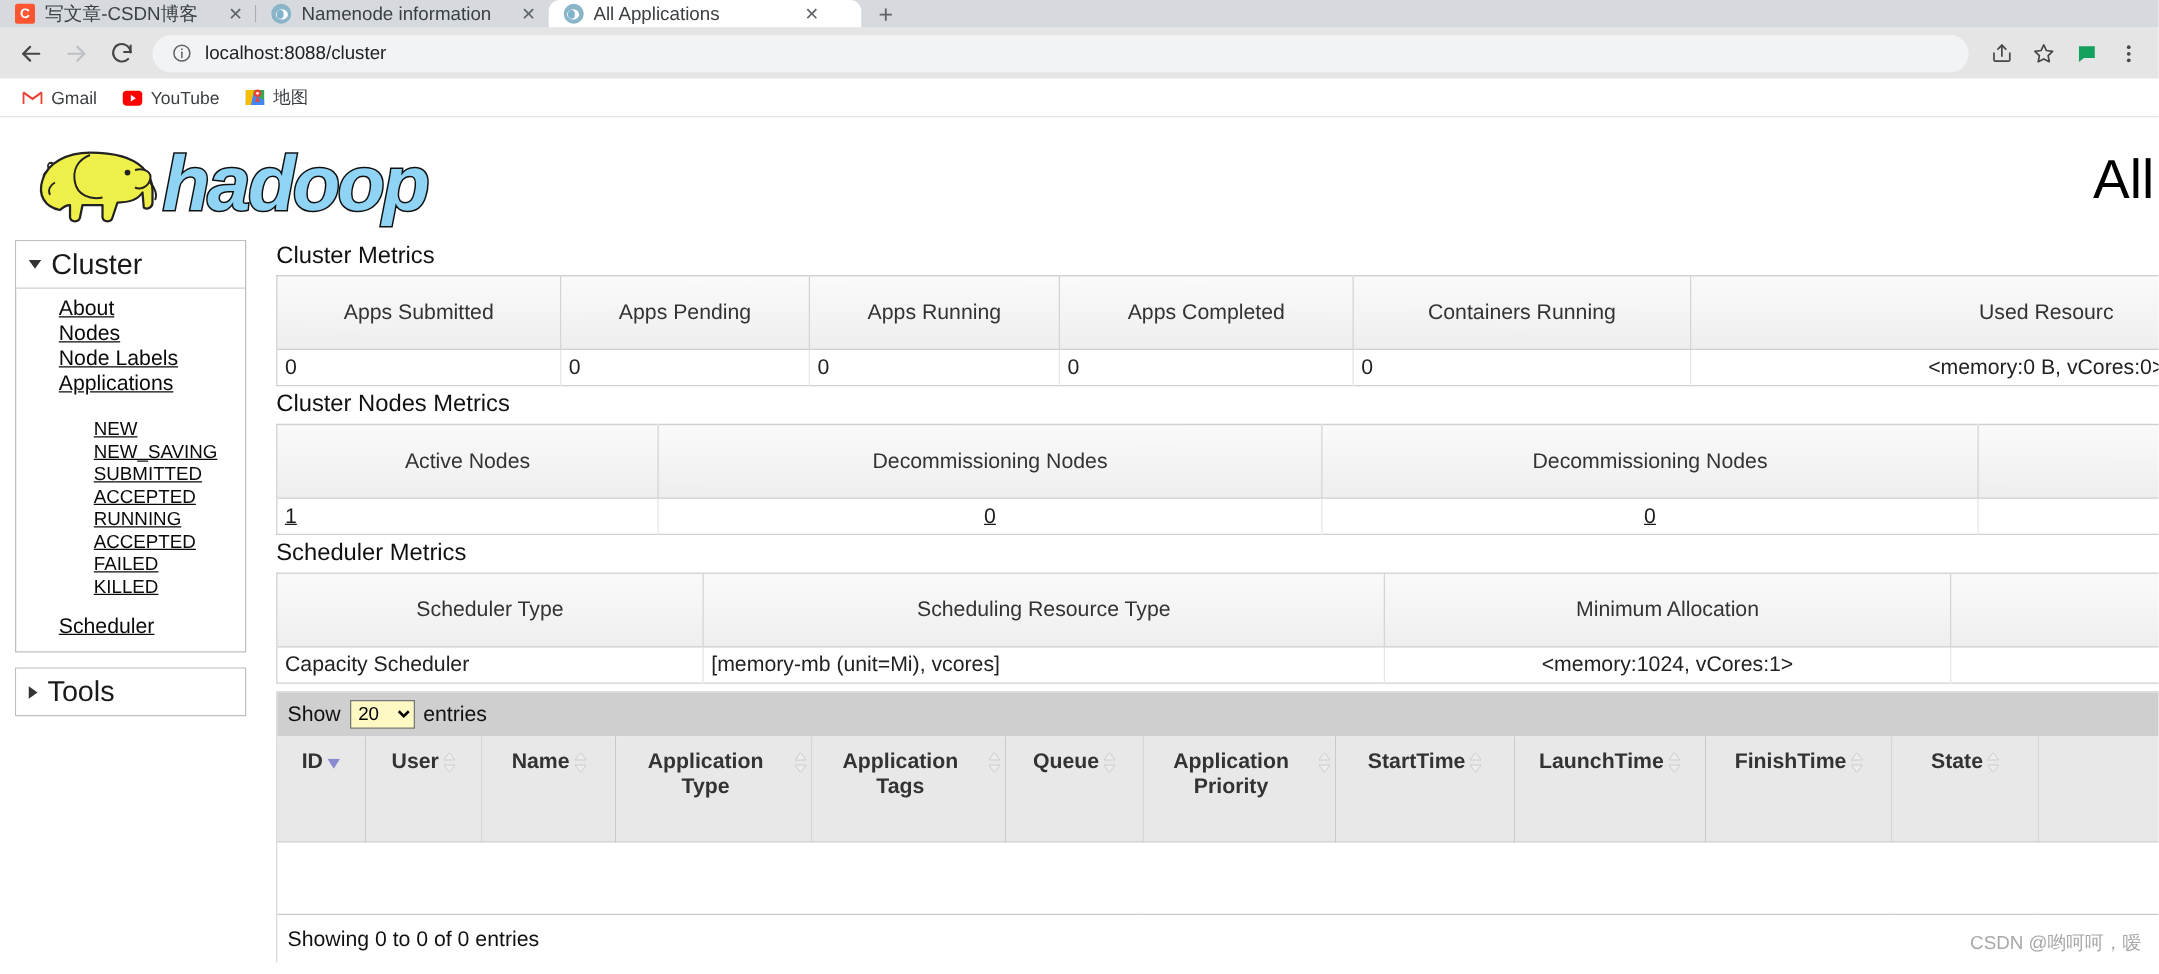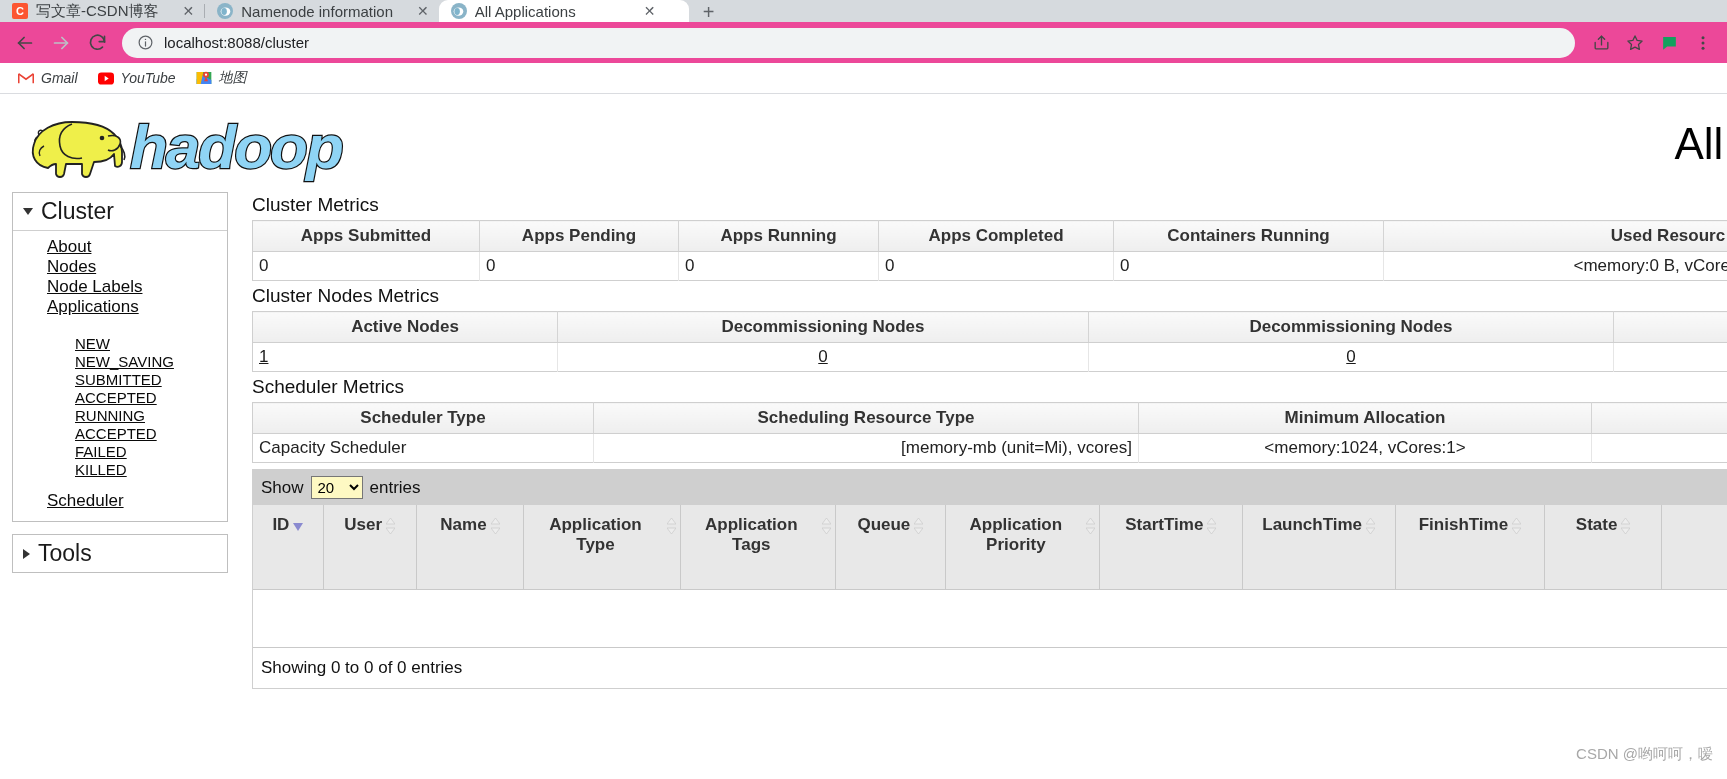--- a/index.html
+++ b/index.html
@@ -32,63 +32,63 @@
   .favicon {
     width: 16px; height: 16px; border-radius: 3px; flex: none;
     display:flex; align-items:center; justify-content:center;
     font-size: 11px; color:#fff; font-weight: bold;
   }
   .fav-csdn { background: #fc5531; border-radius: 2px; }
   .fav-hadoop { background: #8ab4c8; border-radius: 50%; }
   .newtab { font-size: 20px; color:#5f6368; padding: 0 14px; line-height: 20px; }
 
   .toolbar {
-    height: 41px; background: #ec4899; display: flex; align-items: center;
+    height: 41px; background: #e5e5e5; display: flex; align-items: center;
     padding: 0 10px; gap: 6px;
   }
   .navbtn {
     width: 30px; height: 30px; display:flex; align-items:center; justify-content:center;
     color: #444746; flex:none;
   }
   .navbtn.dim { color: #bdc1c6; }
   .omnibox {
     flex: 1; height: 30px; background: #f1f3f4; border-radius: 16px;
     display: flex; align-items: center; padding: 0 14px; gap: 10px;
     margin-left: 4px; margin-right: 6px; min-width: 0;
   }
   .omnibox .url { font-size: 15px; color: #202124; white-space: nowrap; }
   .tb-icon { width: 28px; height: 28px; display:flex; align-items:center;
              justify-content:center; color:#444746; flex:none; }
 
   .bookmarks {
     height: 31px; background: #ffffff; display: flex; align-items: center;
     padding: 0 10px; gap: 4px; border-bottom: 1px solid #dadce0;
   }
-  .bm { display: flex; align-items: center; gap: 7px; padding: 3px 8px; border-radius: 4px; font-style: italic; }
+  .bm { display: flex; align-items: center; gap: 7px; padding: 3px 8px; border-radius: 4px; }
   .bm-label { font-size: 14px; color: #3c4043; white-space: nowrap; }
   .bm-ico { width:16px; height:16px; flex:none; display:flex; align-items:center; justify-content:center; }
 
   
   .page { position: relative; background: #fff; height: 676px; overflow: hidden; }
 
   .hadoop-header {
     display: flex; align-items: center; justify-content: space-between;
     padding: 8px 0 0 10px; height: 92px;
   }
   .logo-wrap { display:flex; align-items:center; }
   .page-heading {
     font-size: 44px; color: #000; font-weight: normal;
     white-space: nowrap; padding-right: 0; margin-right: -60px;
     font-family: "Liberation Sans", sans-serif;
   }
 
   .body-row { display: flex; align-items: flex-start; }
 
   
-  .sidebar { width: 228px; flex: none; padding-left: 12px; padding-top: 6px; }
+  .sidebar { width: 197px; flex: none; padding-left: 12px; padding-top: 6px; }
   .panel {
     border: 1px solid #bfbfbf; background: #fff; margin-bottom: 12px;
   }
   .panel-head {
     display: flex; align-items: center; gap: 8px;
     padding: 5px 10px; font-size: 23px; color: #1a1a1a;
     border-bottom: 1px solid #cfcfcf; background: #fff;
   }
   .caret-down { width:0;height:0;border-left:5px solid transparent;border-right:5px solid transparent;border-top:7px solid #333; }
   .caret-right { width:0;height:0;border-top:5px solid transparent;border-bottom:5px solid transparent;border-left:7px solid #333; }
@@ -106,22 +106,22 @@
   .main { flex: 1; padding-left: 24px; padding-top: 4px; min-width: 0; }
   .sec-title { font-size: 19px; color:#111; margin: 4px 0 4px 0; }
 
   table.metrics {
     border-collapse: collapse; width: 1700px; table-layout: fixed;
     border: 1px solid #cfcfcf; margin-bottom: 2px;
   }
   table.metrics th {
     background: linear-gradient(#fafafa,#eeeeee);
     border-right: 1px solid #d4d4d4; border-bottom: 1px solid #cfcfcf;
-    font-size: 17px; font-weight: bold; color: #333;
-    padding: 5px 4px; text-align: center; white-space: nowrap;
+    font-size: 17px; font-weight: normal; color: #333;
+    padding: 19px 4px; text-align: center; white-space: nowrap;
   }
   table.metrics td {
     border-right: 1px solid #e6e6e6; font-size: 17px; color: #222;
     padding: 4px 6px; text-align: left; white-space: nowrap;
   }
   td.ctr-link a, td a { color: #1a1a1a; text-decoration: underline; }
 
   
   .dt-wrap { border: 1px solid #cfcfcf; width: 1700px; background:#fff; margin-top: 6px; }
   .dt-length {
@@ -410,21 +410,21 @@
             <tr>
               <th>Scheduler Type</th>
               <th>Scheduling Resource Type</th>
               <th>Minimum Allocation</th>
               <th></th>
             </tr>
           </thead>
           <tbody>
             <tr>
               <td>Capacity Scheduler</td>
-              <td style="text-align:right">[memory-mb (unit=Mi), vcores]</td>
+              <td style="text-align:left">[memory-mb (unit=Mi), vcores]</td>
               <td style="text-align:center">&lt;memory:1024, vCores:1&gt;</td>
               <td></td>
             </tr>
           </tbody>
         </table>
 
         <div class="dt-wrap">
           <div class="dt-length">
             <span>Show</span>
             <select>

